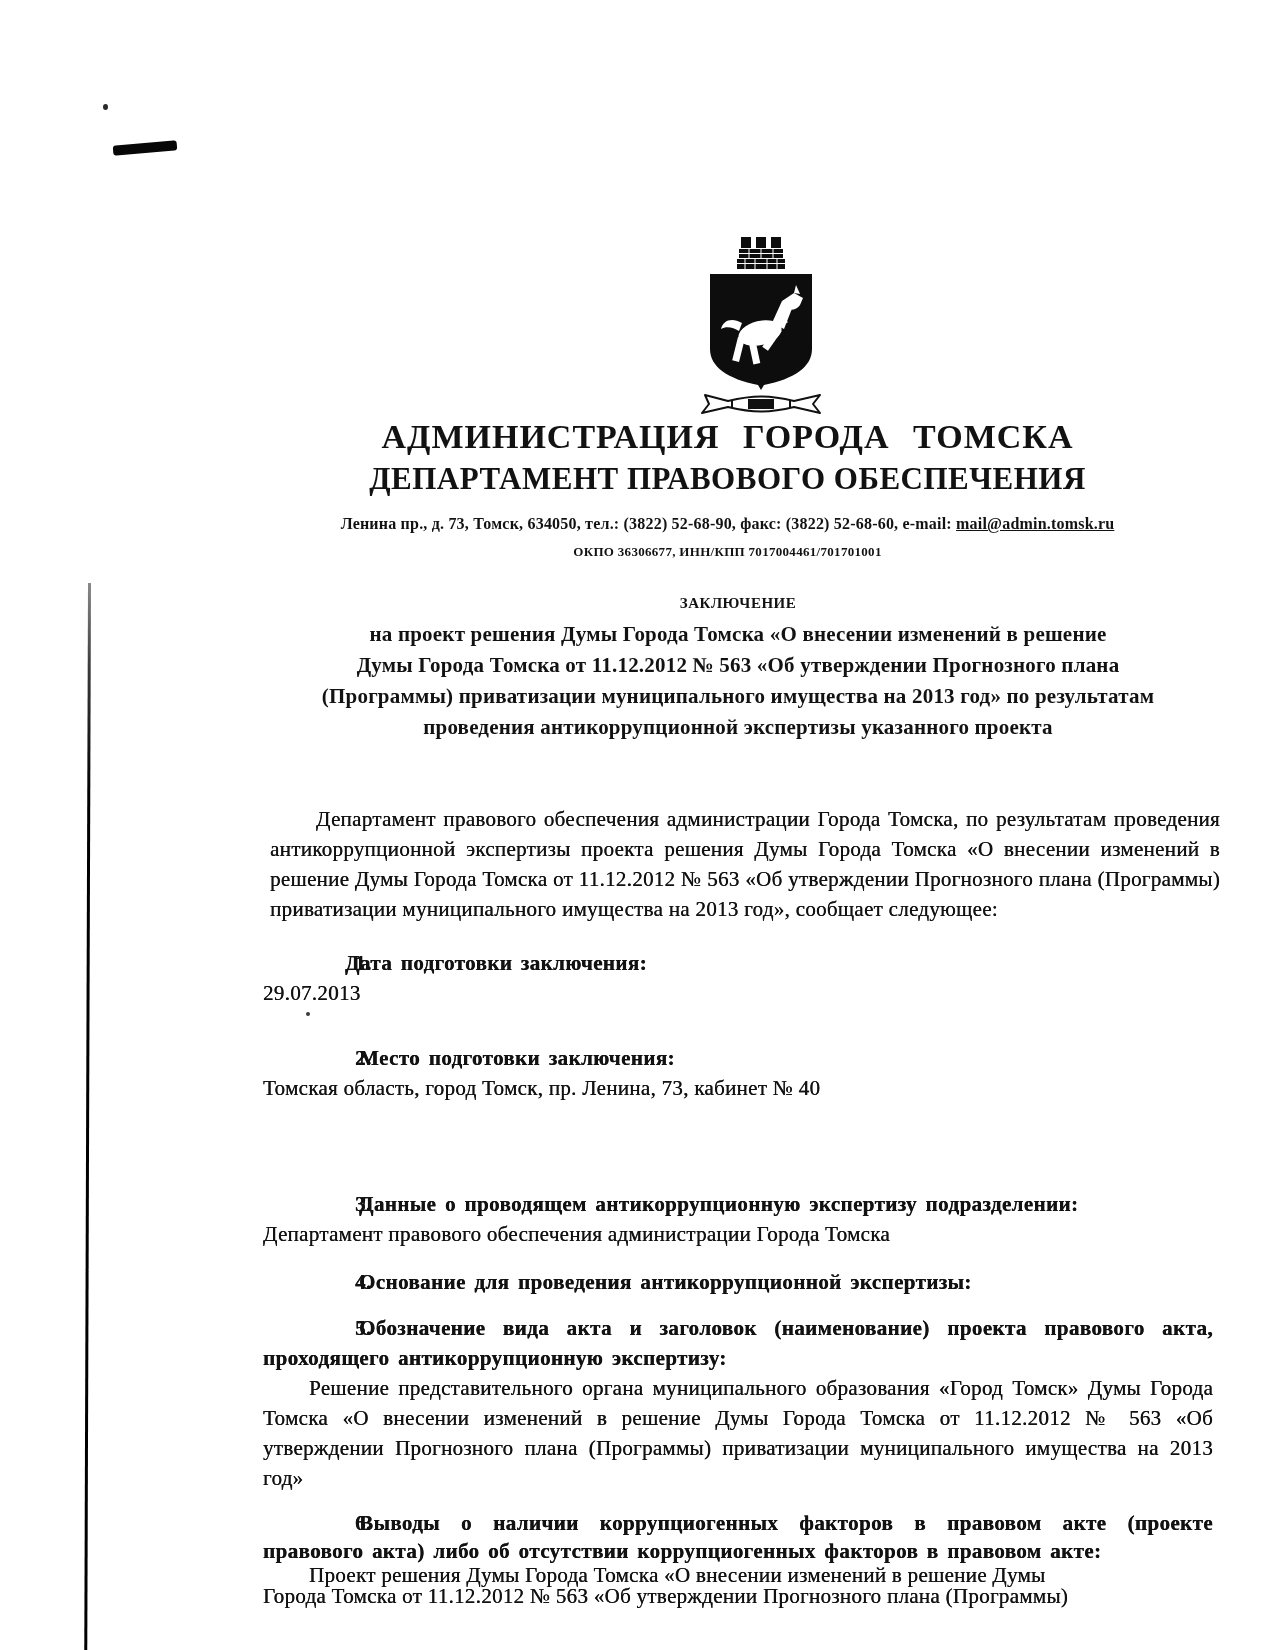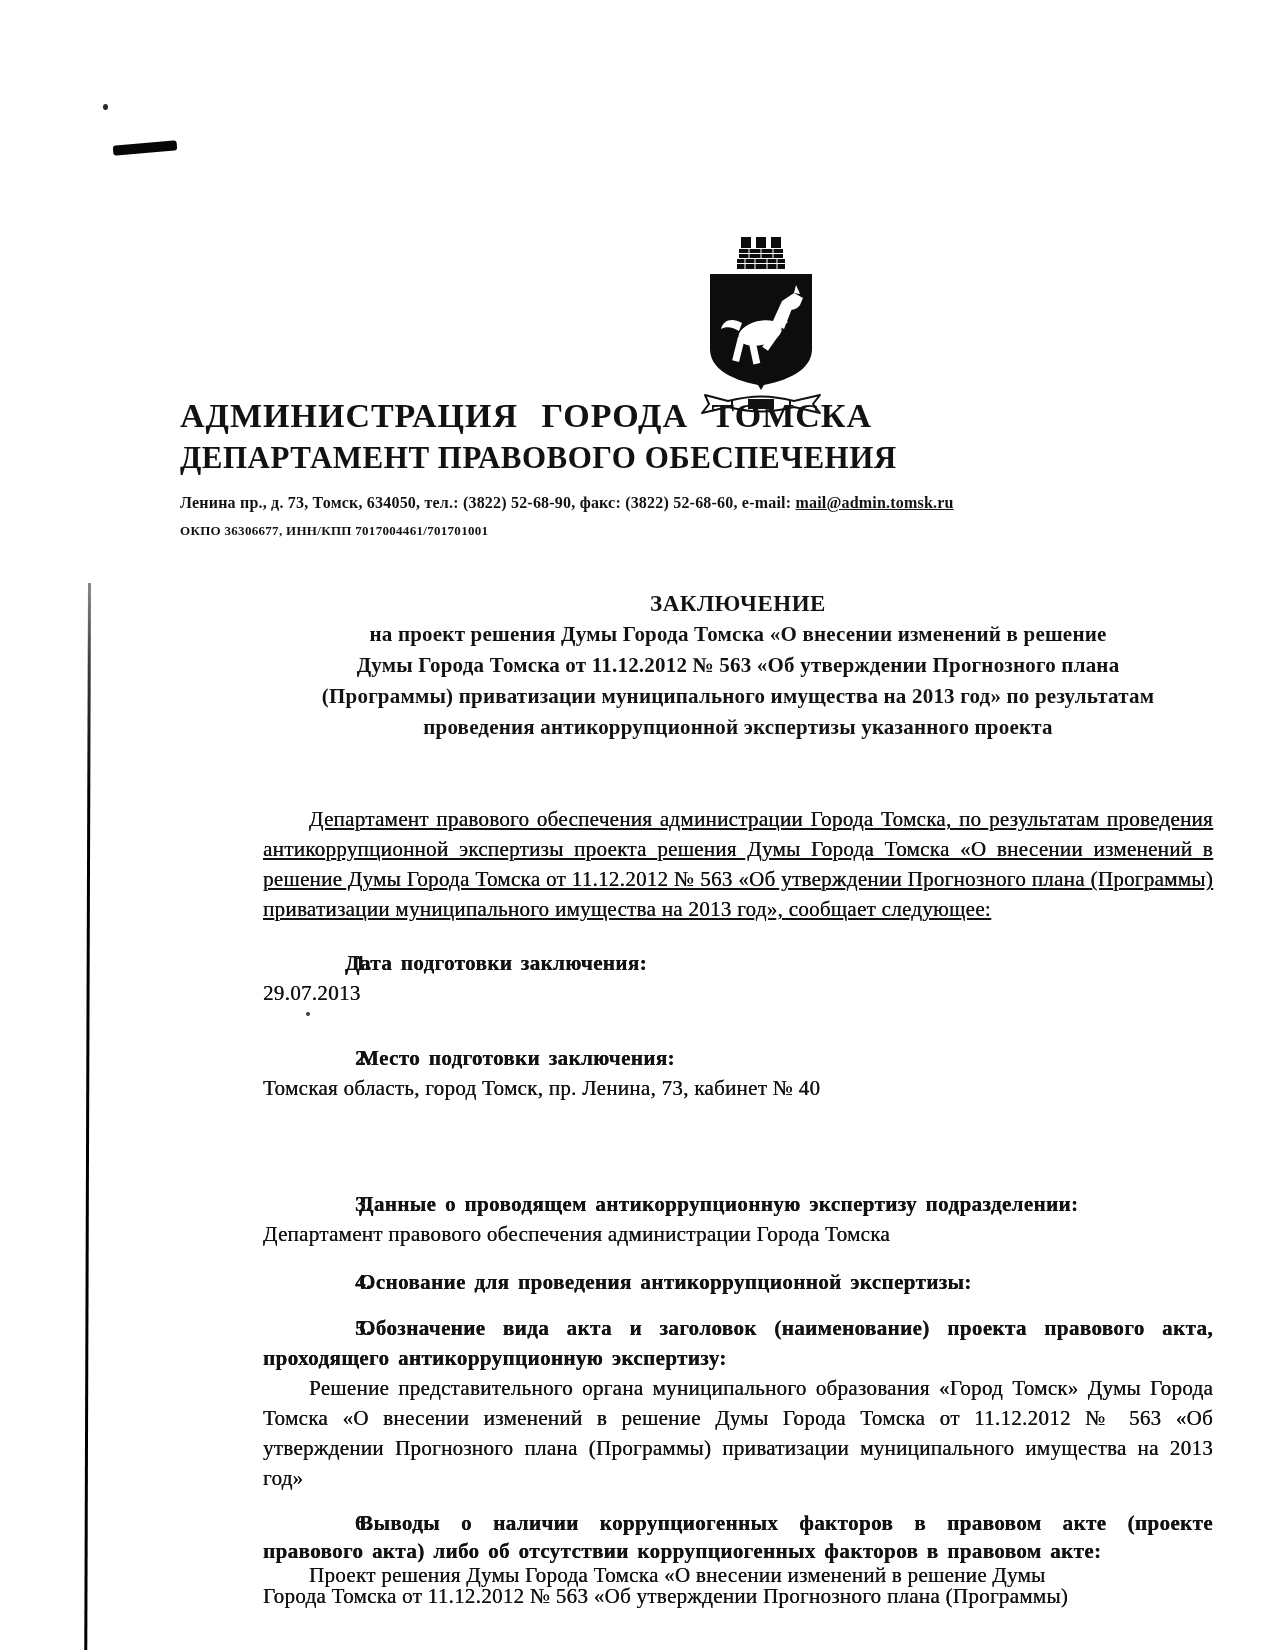--- a/index.html
+++ b/index.html
@@ -15,35 +15,35 @@
   .fold-line      { position:absolute; left:88px;  top:583px; width:3px;  height:1067px;
                     background:linear-gradient(#8a8a8a 0%, #3a3a3a 8%, #000 20%, #000 100%);
                     transform:rotate(0.2deg); transform-origin:top left; }
   .dot-artifact-2 { position:absolute; left:306px; top:1012px; width:4px; height:4px; background:#3a3a3a; border-radius:50%; }
   
   .emblem { position:absolute; left:700px; top:236px; width:122px; display:flex; flex-direction:column; align-items:center; }
   .emblem svg { display:block; }
   .emblem .shield { margin-top:2px; }
   .emblem .ribbon { margin-top:1px; }
   
-  .header-text { position:absolute; left:180px; right:0; top:396px; text-align:left; }
+  .header-text { position:absolute; left:180px; right:0; top:417px; text-align:center; }
   .org1 { font-size:34px; font-weight:700; letter-spacing:1px; word-spacing:14px; line-height:40px; }
   .org2 { font-size:31px; font-weight:700; letter-spacing:0.5px; line-height:38px; margin-top:3px; }
   .contact { font-size:16px; font-weight:700; margin-top:17px; letter-spacing:0.2px; }
   .contact .email { text-decoration:underline; }
   .codes { font-size:13px; font-weight:700; margin-top:11px; letter-spacing:0.3px; }
   
   .title-block { position:absolute; left:263px; width:950px; top:588px; text-align:center; font-weight:700; }
-  .doc-title { font-size:23px; letter-spacing:0.5px; line-height:31px; }
+  .doc-title { font-size:15px; letter-spacing:0.5px; line-height:31px; }
   .subtitle-line { font-size:21px; line-height:31px; letter-spacing:0.2px; }
   .subtitle-line:first-of-type { margin-top:1px; }
   
   .bodytext { font-size:21px; line-height:30px; letter-spacing:0.3px; text-align:justify;
               text-shadow:0.3px 0 0 currentColor; }
-  .intro { position:absolute; left:263px; width:950px; top:783px; text-indent:46px;text-decoration:underline; }
+  .intro { position:absolute; left:270px; width:950px; top:783px; text-indent:46px; }
   .sections { position:absolute; left:263px; width:950px; top:948px; }
   .section p { margin:0; }
   .heading { font-weight:700; text-indent:46px; text-align:justify; letter-spacing:0.4px; word-spacing:3px; }
   .num { display:inline-block; width:50px; }
   .num.n1 { width:36px; }
   .sbody { }
   .b-indent { text-indent:46px; }
   .sec-2 { margin-top:35px; }
   .sec-3 { margin-top:86px; }
   .sec-4 { margin-top:18px; }

